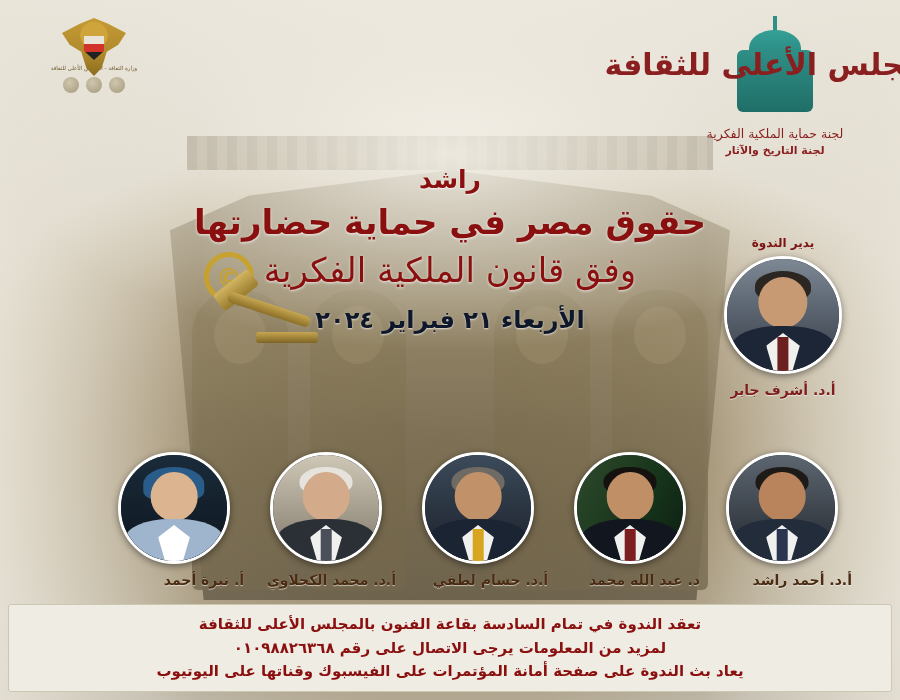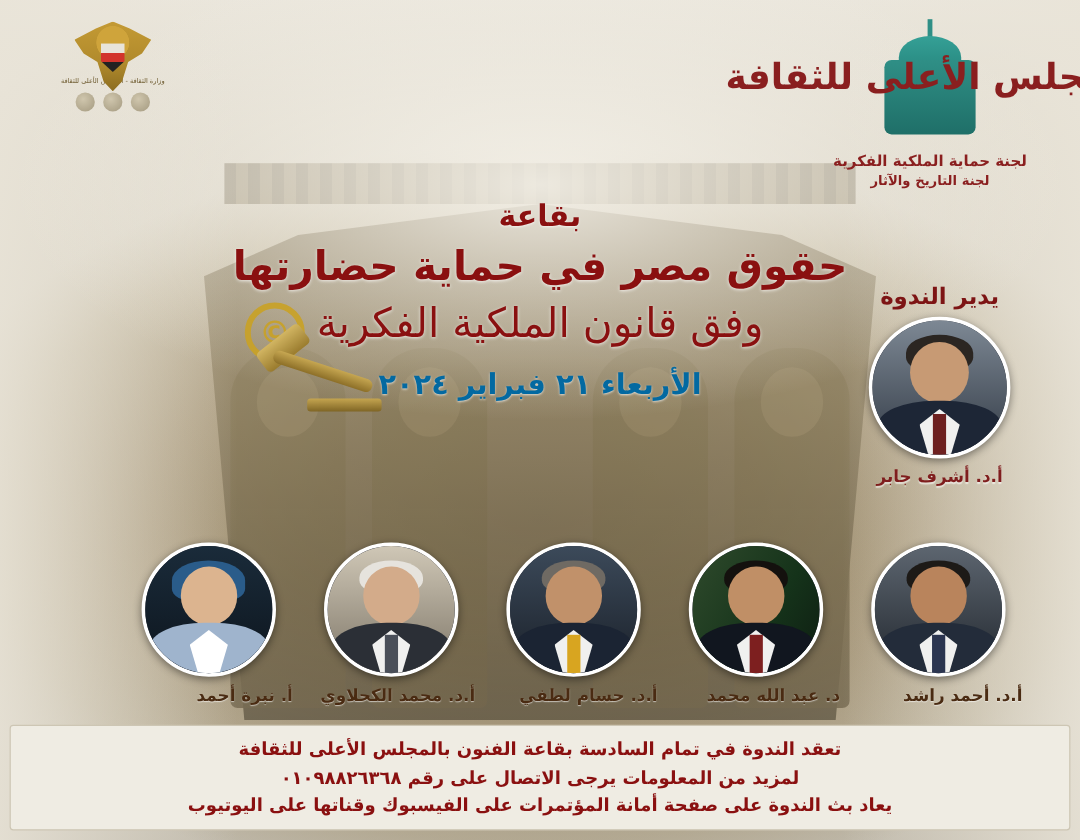--- a/index.html
+++ b/index.html
@@ -163,21 +163,21 @@
   .dome .calig {
     position: absolute;
     left: 50%; top: 34px;
     transform: translateX(-50%);
     font-size: 30px;
     color: #8a1f1f;
     font-weight: bold;
     line-height: 1;
     white-space: nowrap;
   }
-  .logo-right .l1 { margin-top: 6px; font-size: 12.5px; font-weight: bold; }
+  .logo-right .l1 { margin-top: 6px; font-size: 12.5px; font-weight: normal; }
   .logo-right .l2 { margin-top: 3px; font-size: 11px; font-weight: bold; }
 
   
   .headline {
     position: absolute;
     top: 165px;
     left: 0; right: 0;
     text-align: center;
     color: #8a1010;
   }
@@ -198,21 +198,21 @@
     margin-top: 8px;
     font-size: 34px;
     font-weight: normal;
     color: #8a1010;
     text-shadow: 0 1px 3px rgba(255,255,255,.75);
   }
   .date {
     margin-top: 16px;
     font-size: 24px;
     font-weight: bold;
-    color: #0369a1;
+    color: #0f172a;
     text-shadow: 0 1px 2px rgba(255,255,255,.7);
   }
 
   
   .emblem {
     position: absolute;
     left: 200px;
     top: 248px;
     width: 130px;
     height: 110px;
@@ -256,21 +256,21 @@
 
   
   .moderator {
     position: absolute;
     top: 236px;
     right: 42px;
     width: 150px;
     text-align: center;
   }
   .moderator .role {
-    font-size: 19px;
+    font-size: 12px;
     font-weight: bold;
     color: #7d1414;
     margin-bottom: 6px;
   }
   .row {
     position: absolute;
     left: 52px;
     bottom: 112px;
     width: 800px;
     display: flex;
@@ -403,21 +403,21 @@
   </div>
 
   <div class="emblem">
     <div class="cring">©</div>
     <div class="head"></div>
     <div class="handle"></div>
     <div class="block"></div>
   </div>
 
   <div class="headline">
-    <div class="kicker">بقاعة</div>
+    <div class="kicker">راشد</div>
     <div class="title1">حقوق مصر في حماية حضارتها</div>
     <div class="title2">وفق قانون الملكية الفكرية</div>
     <div class="date">الأربعاء ٢١ فبراير ٢٠٢٤</div>
   </div>
 
   <div class="moderator">
     <div class="role">يدير الندوة</div>
     <div class="photo big">
       <div class="bgp" style="background:linear-gradient(to bottom,#7d8894,#323a45)"></div>
       <div class="hair"></div>

